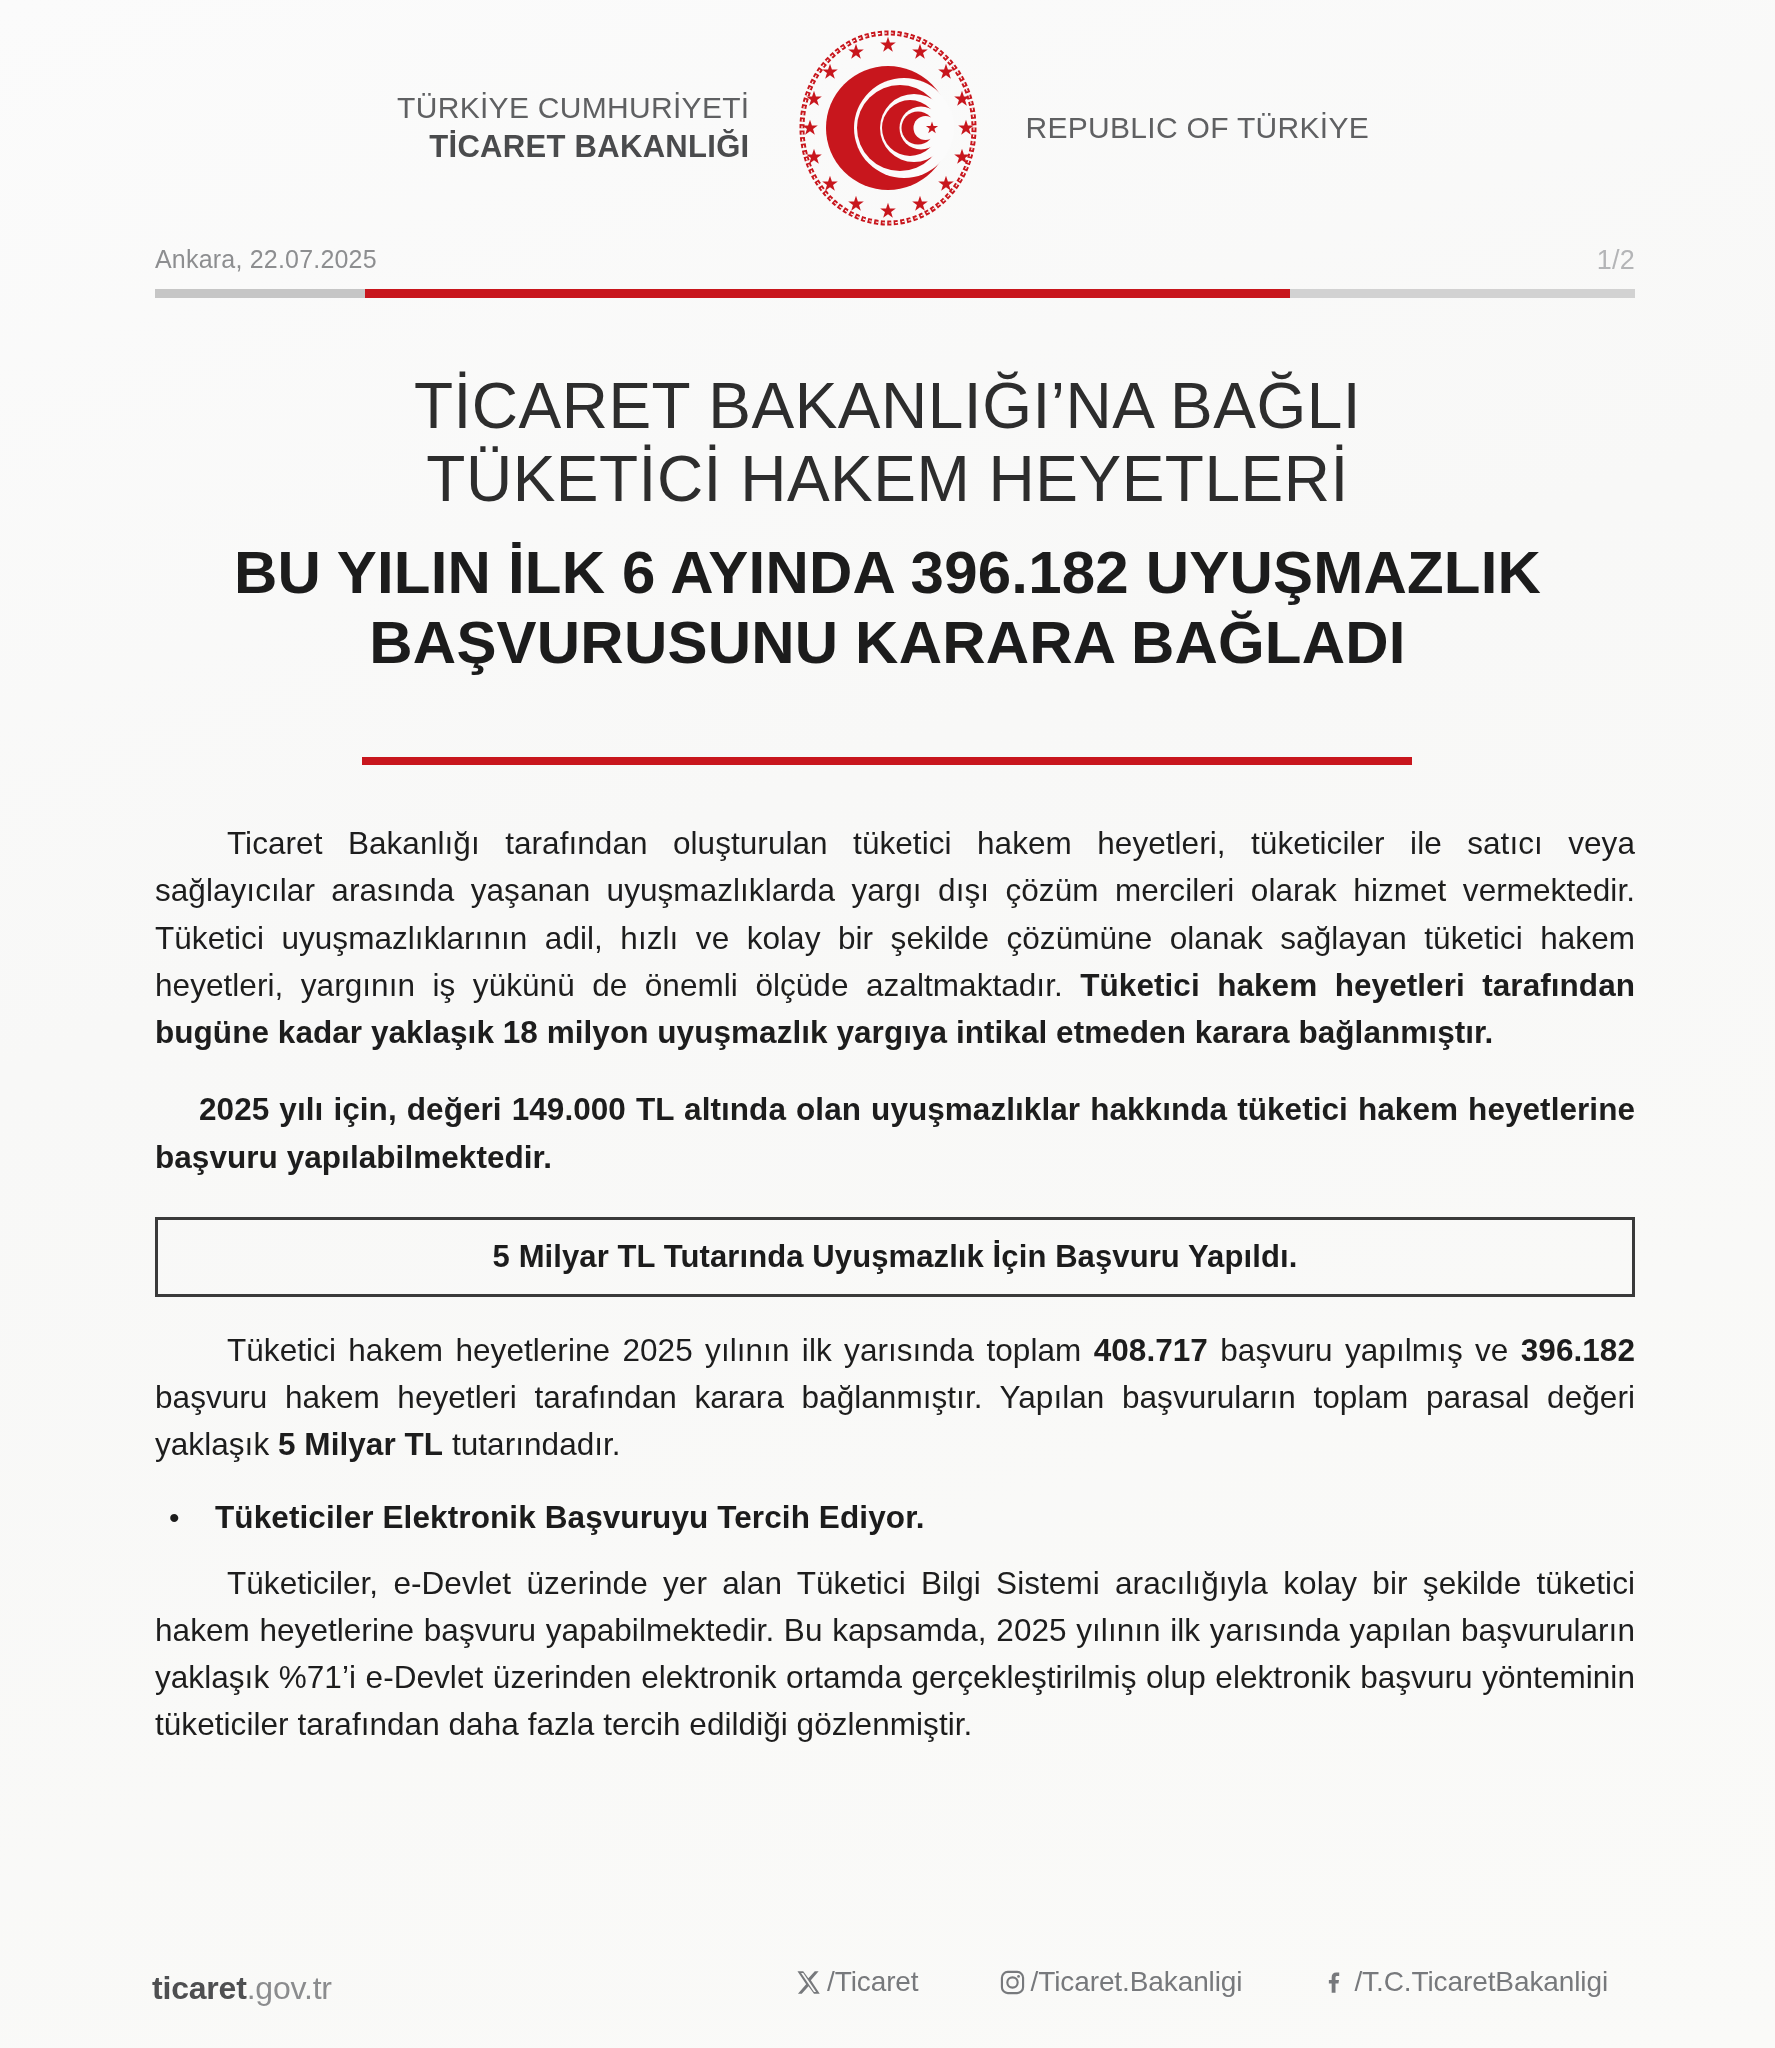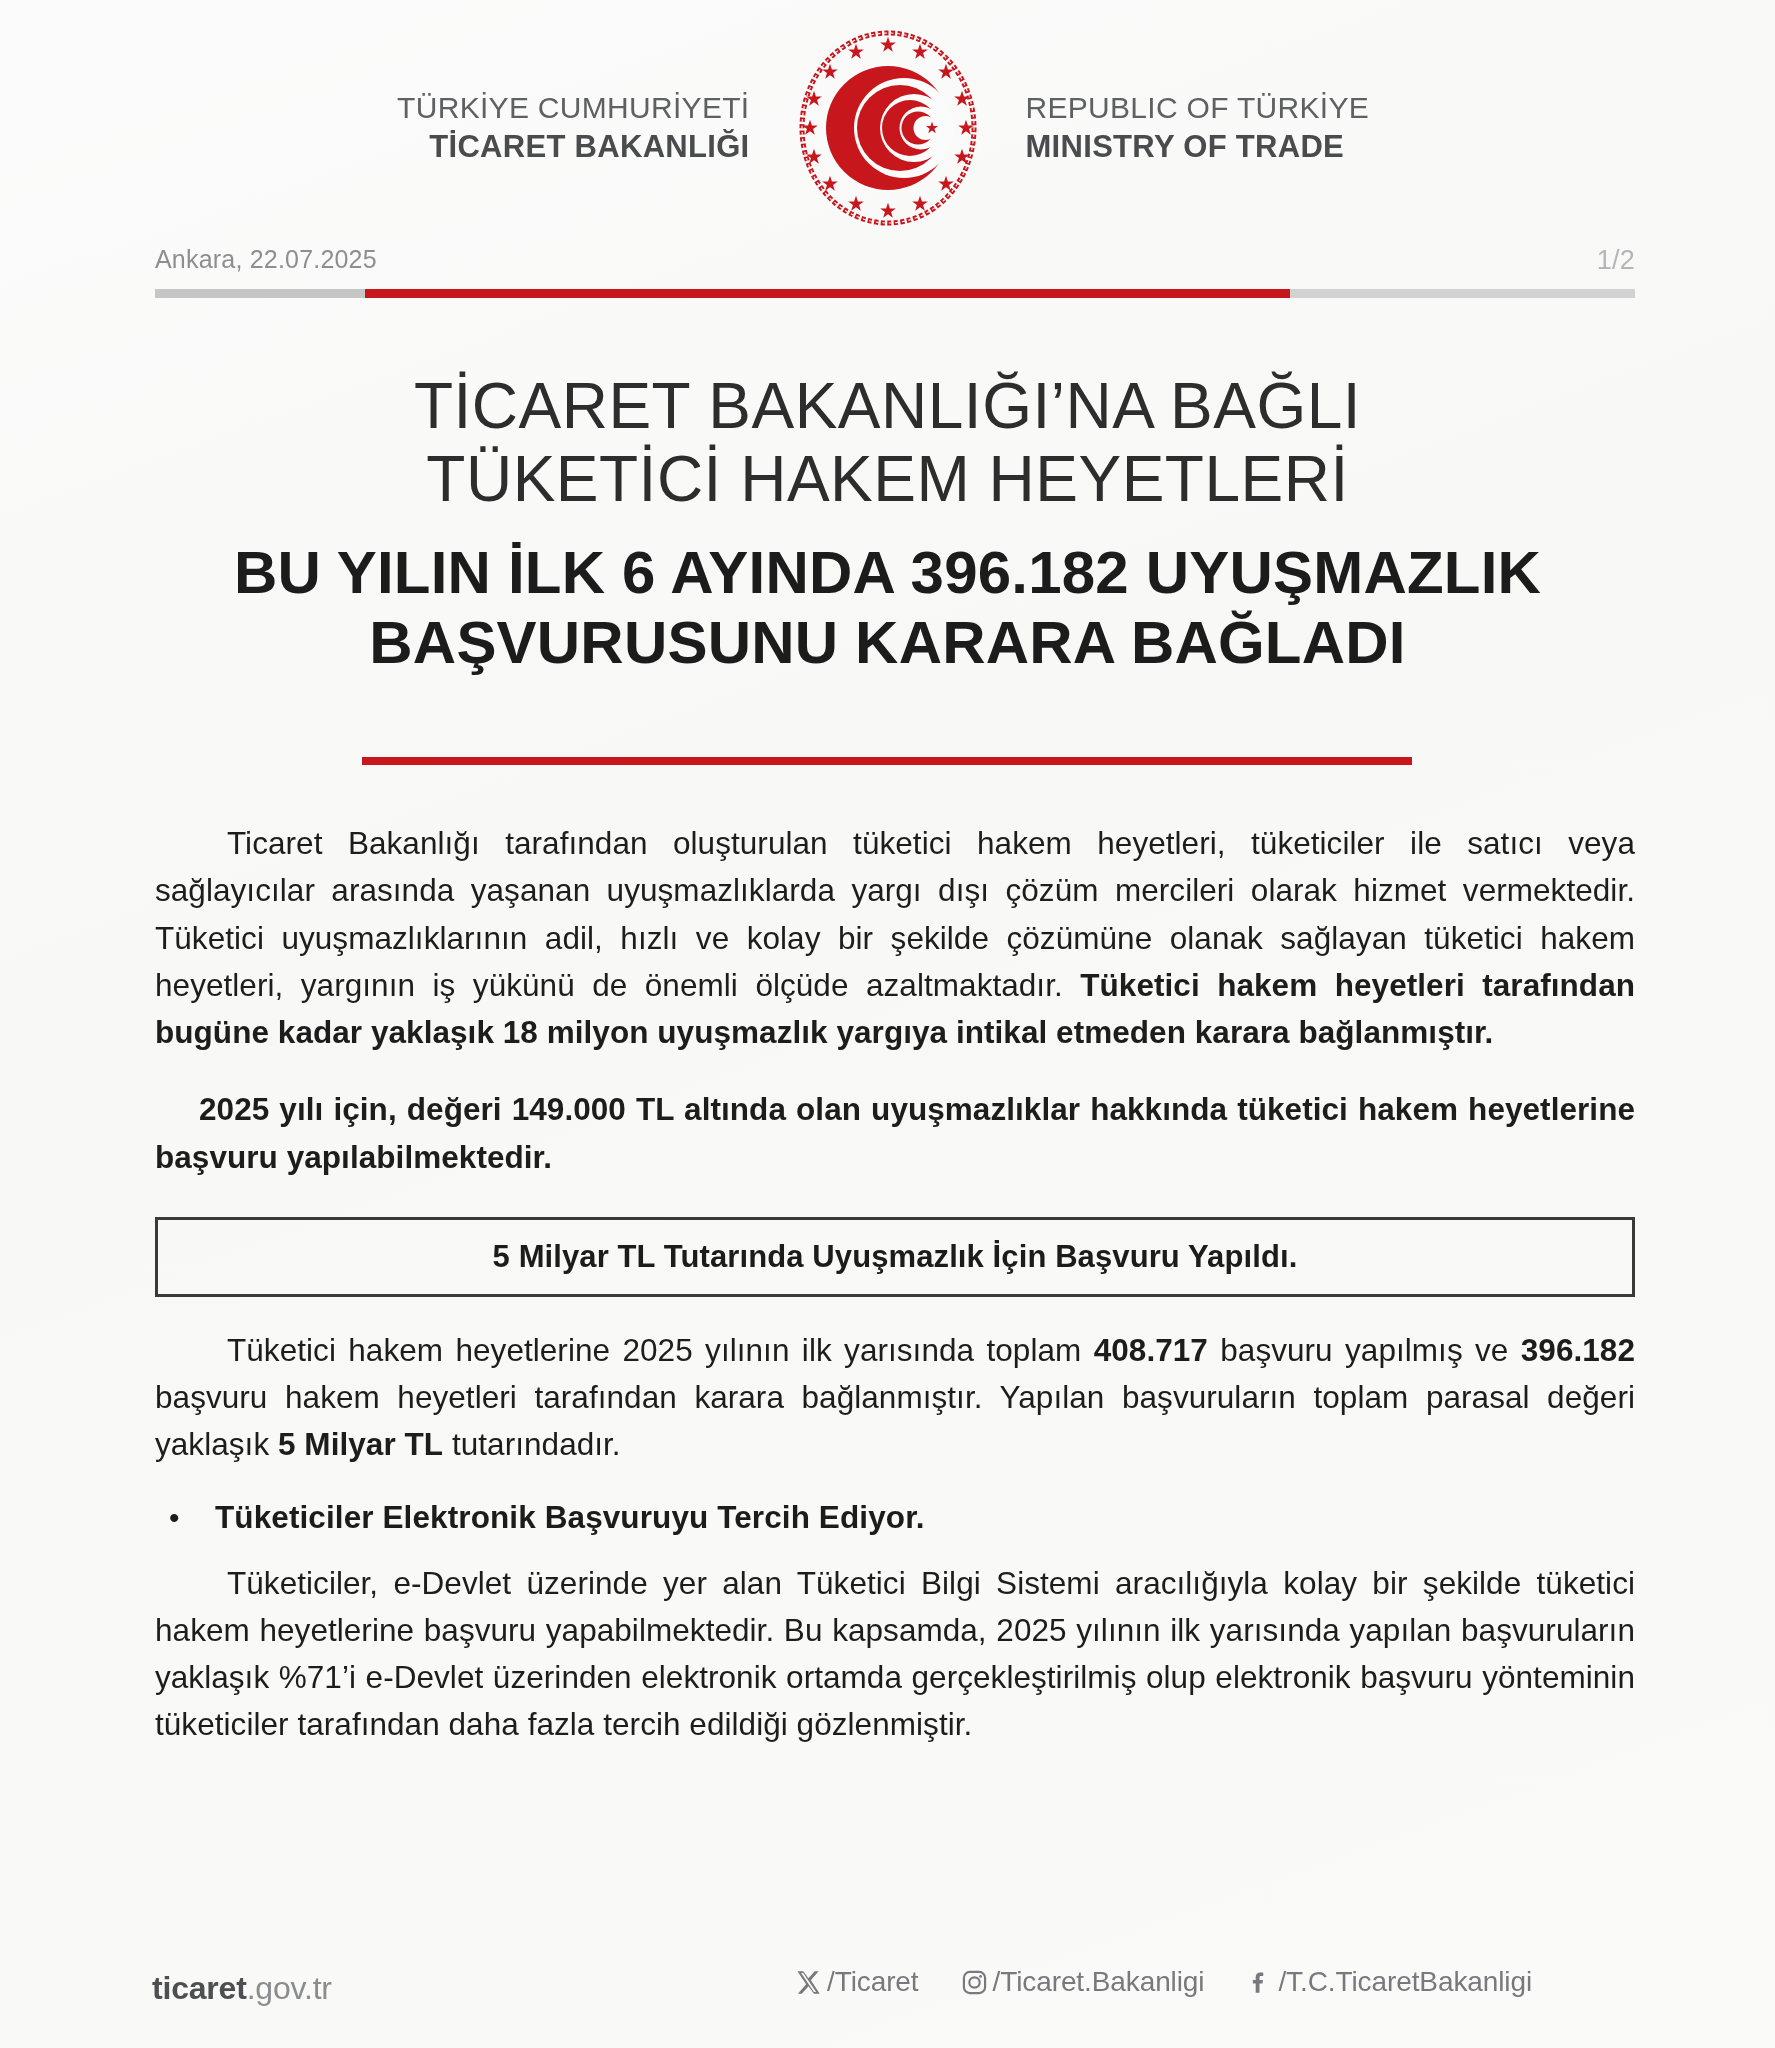--- a/index.html
+++ b/index.html
@@ -224,21 +224,21 @@
   }
   .fl-bold { font-weight: 700; color: #4e4f51; }
   .fl-light { font-weight: 400; color: #8b8c8e; }
 
   .socials {
     position: absolute;
     left: 795px;
     top: 28px;
     display: flex;
     align-items: center;
-    gap: 42px;
+    gap: 80px;
   }
   .social {
     display: flex;
     align-items: center;
     gap: 5px;
     color: #77797c;
     font-size: 28px;
     letter-spacing: -0.1px;
     white-space: nowrap;
   }
@@ -305,21 +305,20 @@
           <circle cx="130" cy="100" r="16.5"></circle>
           <circle cx="137.5" cy="100" r="12" fill="#fbfbfb"></circle>
 
           <use href="#starG" transform="translate(144,100) scale(0.78)"></use>
         </g>
       </svg>
     </div>
 
     <div class="mast-right">
       <div class="mast-line1">REPUBLIC OF TÜRKİYE</div>
-      <div class="mast-line2">MINISTRY OF TRADE</div>
     </div>
   </div>
 
   <div class="datebar">
     <div class="datebar-text">Ankara, 22.07.2025</div>
     <div class="datebar-page">1/2</div>
     <div class="rulebar">
       <div class="rule-gray-l"></div>
       <div class="rule-red"></div>
       <div class="rule-gray-r"></div>

